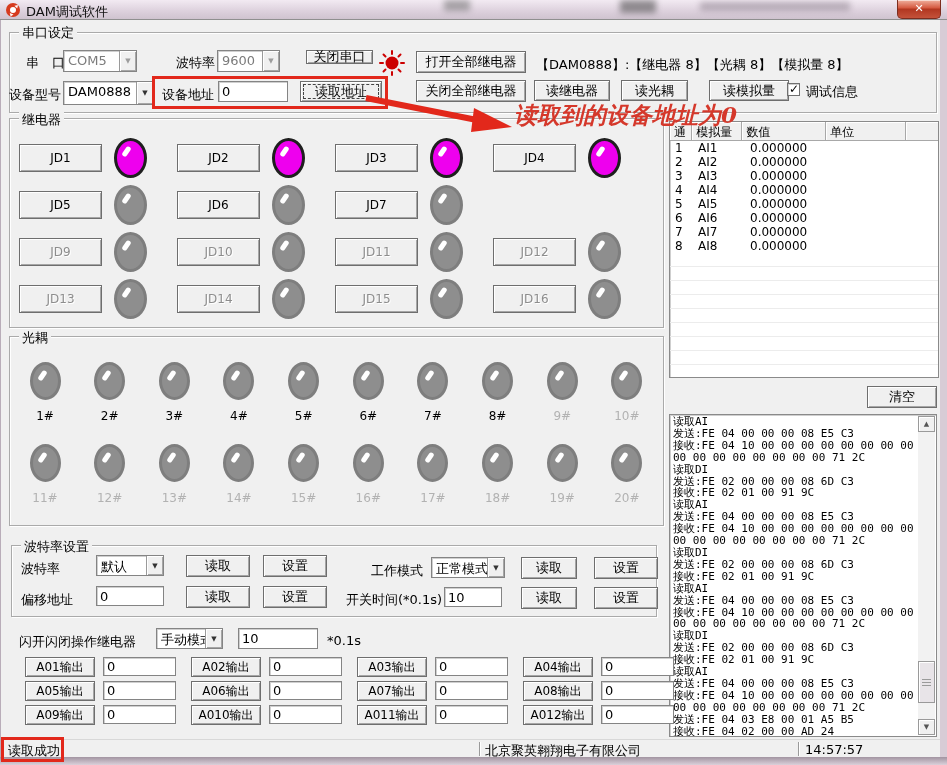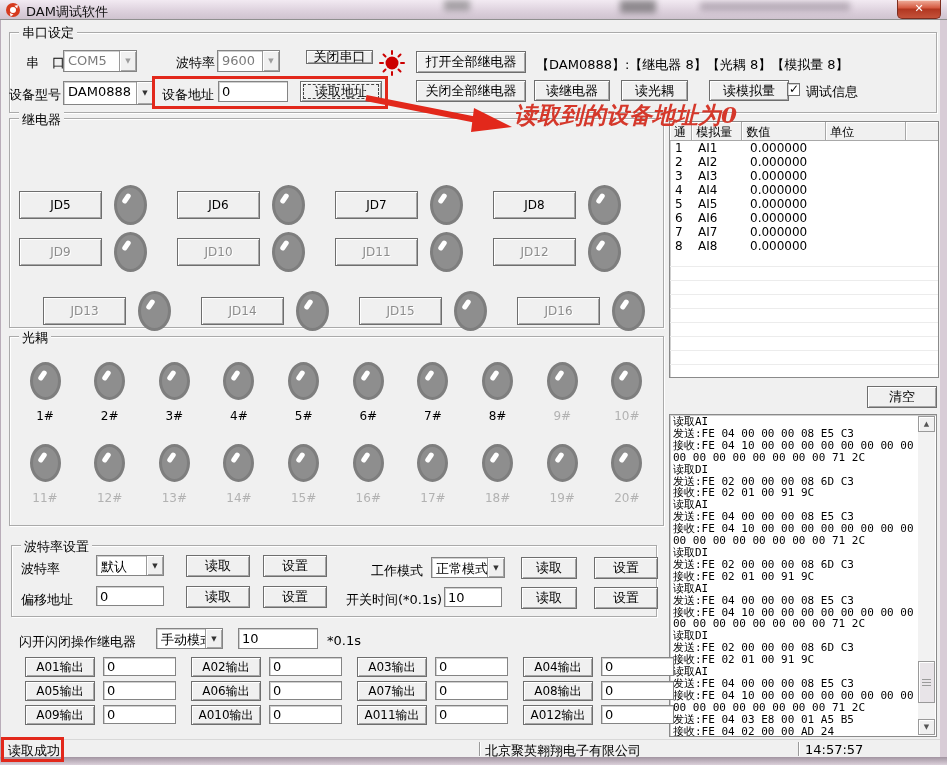--- a/index.html
+++ b/index.html
@@ -185,57 +185,71 @@
     <button class="btn" style="left:415px;top:60px;width:110px;height:22px;">关闭全部继电器</button>
     <button class="btn" style="left:533px;top:60px;width:76px;height:21px;">读继电器</button>
     <button class="btn" style="left:620px;top:60px;width:67px;height:21px;">读光耦</button>
     <button class="btn" style="left:708px;top:60px;width:80px;height:21px;">读模拟量</button>
     <span class="chk" style="left:786px;top:63px;"></span>
     <span class="lbl" style="left:805px;top:63px;">调试信息</span>
 
     <div class="grp" style="left:8px;top:98px;width:655px;height:210px;"></div>
     <span class="grp-label" style="left:18px;top:91px;">继电器</span>
 
+    <div class="jd-row" style="top:118px;">
+      <div class="jd-cell">
+          <button class="btn jd">JD1</button>
+          <span class="light on"></span>
+        </div>
+      <div class="jd-cell">
+          <button class="btn jd">JD2</button>
+          <span class="light on"></span>
+        </div>
+      <div class="jd-cell">
+          <button class="btn jd">JD3</button>
+          <span class="light on"></span>
+        </div>
+      <div class="jd-cell">
+          <button class="btn jd">JD4</button>
+          <span class="light on"></span>
+        </div>
+    </div>
     <div class="jd-row" style="top:165px;">
       <div class="jd-cell">
           <button class="btn jd">JD5</button>
           <span class="light off"></span>
         </div>
       <div class="jd-cell">
           <button class="btn jd">JD6</button>
           <span class="light off"></span>
         </div>
       <div class="jd-cell">
           <button class="btn jd">JD7</button>
           <span class="light off"></span>
         </div>
-      <div class="jd-cell">
-          <button class="btn jd">JD8</button>
-          <span class="light off"></span>
-        </div>
     </div>
     <div class="jd-row" style="top:212px;">
       <div class="jd-cell">
           <button class="btn jd disabled">JD9</button>
           <span class="light off"></span>
         </div>
       <div class="jd-cell">
           <button class="btn jd disabled">JD10</button>
           <span class="light off"></span>
         </div>
       <div class="jd-cell">
           <button class="btn jd disabled">JD11</button>
           <span class="light off"></span>
         </div>
       <div class="jd-cell">
           <button class="btn jd disabled">JD12</button>
           <span class="light off"></span>
         </div>
     </div>
-    <div class="jd-row" style="top:271px;margin-left:24px;">
+    <div class="jd-row" style="top:259px;">
       <div class="jd-cell">
           <button class="btn jd disabled">JD13</button>
           <span class="light off"></span>
         </div>
       <div class="jd-cell">
           <button class="btn jd disabled">JD14</button>
           <span class="light off"></span>
         </div>
       <div class="jd-cell">
           <button class="btn jd disabled">JD15</button>

